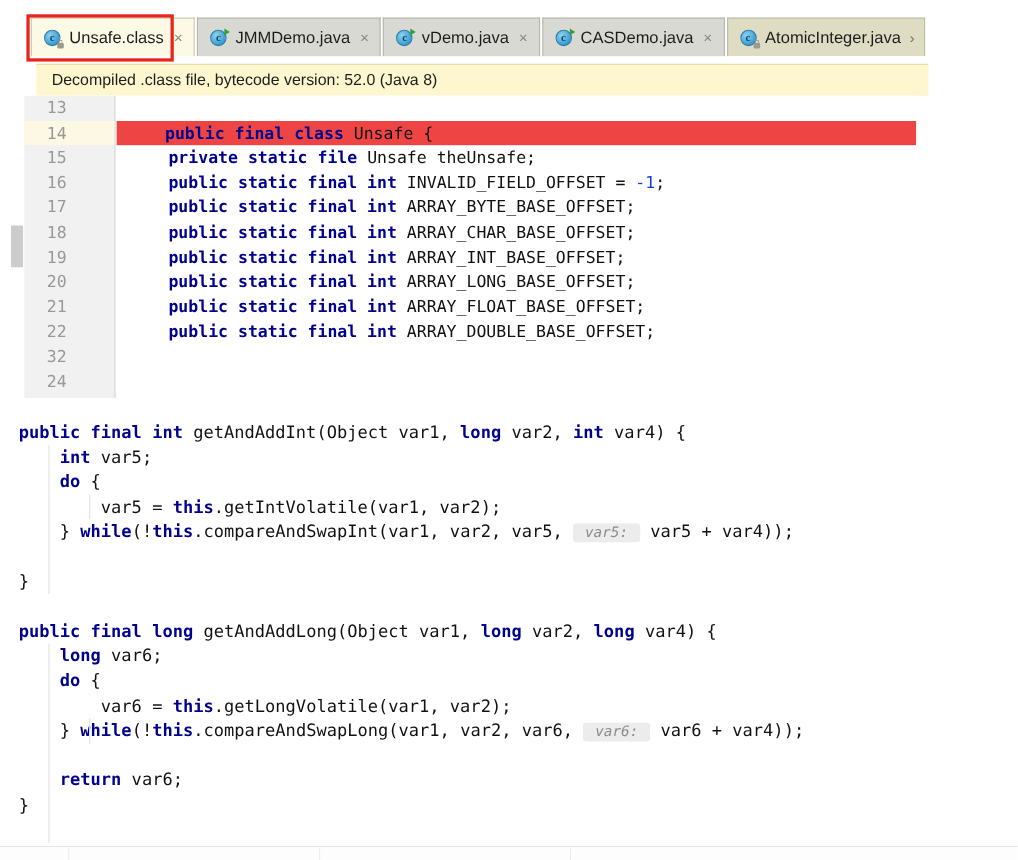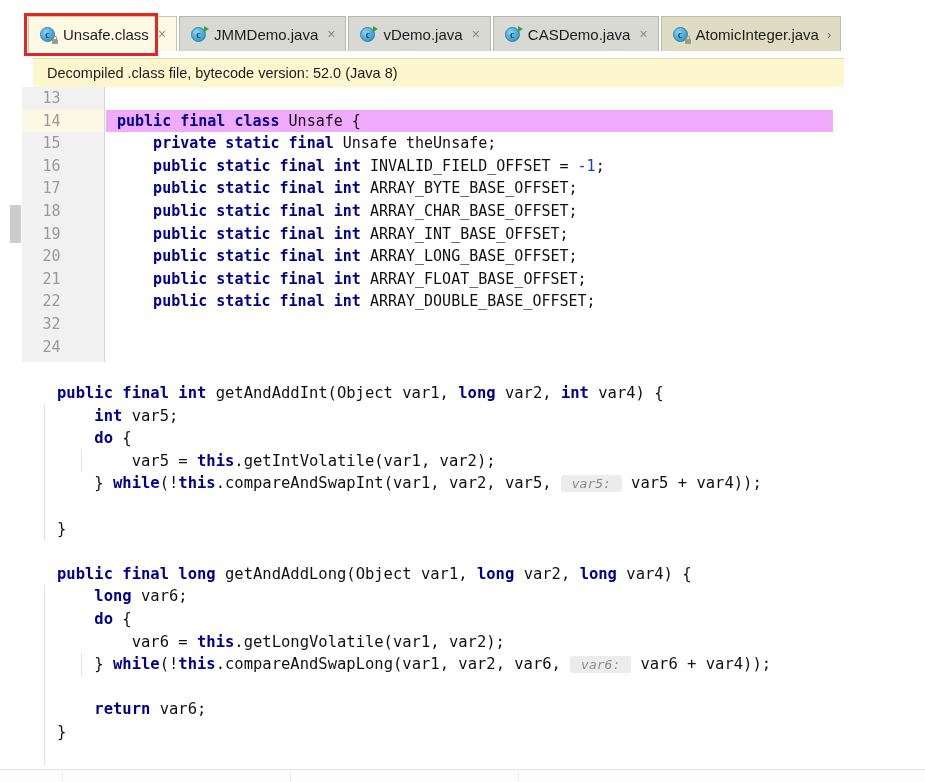--- a/index.html
+++ b/index.html
@@ -170,21 +170,21 @@
     right: 0; bottom: 0;
   }
   .crow {
     height: 22.6px;
     line-height: 22.6px;
     font-family: "DejaVu Sans Mono", monospace;
     font-size: 15px;
     white-space: pre;
     color: #000000;
   }
-  .crow.hl { background: #f0abfc; }
+  .crow.hl { background: #ef4444; padding-left: 33px; }
   .gnum {
     height: 22.6px;
     line-height: 22.6px;
     text-align: center;
     padding-right: 23px;
     font-family: "DejaVu Sans Mono", monospace;
     font-size: 15px;
     color: #999999;
   }
   .gnum.hl { background: #fdf8e3; }
@@ -209,21 +209,20 @@
   }
   .lrow {
     height: 22.6px;
     line-height: 22.6px;
     font-family: "DejaVu Sans Mono", monospace;
     font-size: 15.5px;
     white-space: pre;
     color: #000000;
     padding-left: 17px;
     position: relative;
-    margin-left: 40px;
   }
   .guide {
     position: absolute;
     top: 0; bottom: 0;
     width: 1px;
     background: #e2e2e2;
   }
 
   
   .kw   { color: #00008f; font-weight: bold; }
@@ -326,21 +325,21 @@
       <div class="gnum">20</div>
       <div class="gnum">21</div>
       <div class="gnum">22</div>
       <div class="gnum">32</div>
       <div class="gnum">24</div>
     </div>
   <div class="codearea">
 
   <div class="crow"><span class="codetext"></span></div>
       <div class="crow hl"><span class="codetext"><span class="kw">public final class </span><span class="plain">Unsafe {</span></span></div>
-      <div class="crow"><span class="codetext"><span class="kw">    private static final </span><span class="plain">Unsafe theUnsafe;</span></span></div>
+      <div class="crow"><span class="codetext"><span class="kw">    private static file </span><span class="plain">Unsafe theUnsafe;</span></span></div>
       <div class="crow"><span class="codetext"><span class="kw">    public static final int </span><span class="plain">INVALID_FIELD_OFFSET = </span><span class="num">-1</span><span class="plain">;</span></span></div>
       <div class="crow"><span class="codetext"><span class="kw">    public static final int </span><span class="plain">ARRAY_BYTE_BASE_OFFSET;</span></span></div>
       <div class="crow"><span class="codetext"><span class="kw">    public static final int </span><span class="plain">ARRAY_CHAR_BASE_OFFSET;</span></span></div>
       <div class="crow"><span class="codetext"><span class="kw">    public static final int </span><span class="plain">ARRAY_INT_BASE_OFFSET;</span></span></div>
       <div class="crow"><span class="codetext"><span class="kw">    public static final int </span><span class="plain">ARRAY_LONG_BASE_OFFSET;</span></span></div>
       <div class="crow"><span class="codetext"><span class="kw">    public static final int </span><span class="plain">ARRAY_FLOAT_BASE_OFFSET;</span></span></div>
       <div class="crow"><span class="codetext"><span class="kw">    public static final int </span><span class="plain">ARRAY_DOUBLE_BASE_OFFSET;</span></span></div>
     </div>
 </div>
 

